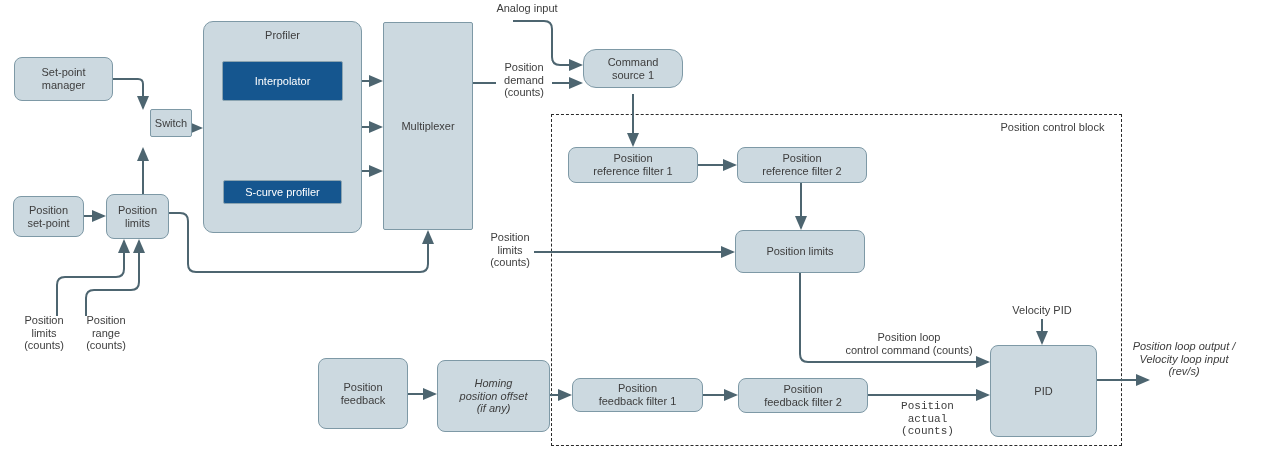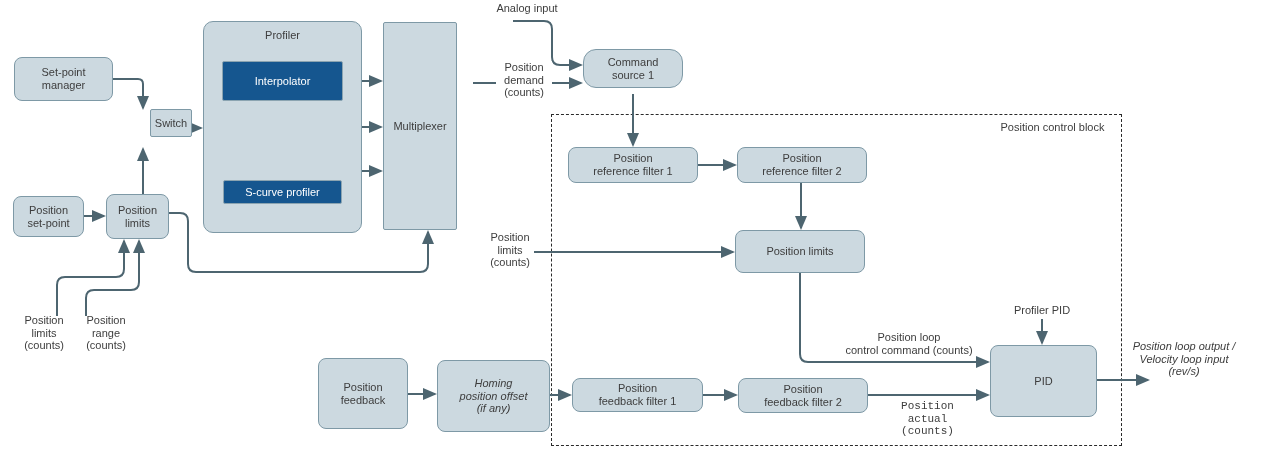--- a/index.html
+++ b/index.html
@@ -62,55 +62,55 @@
 
   <div class="blk" style="left:14px;top:57px;width:99px;height:44px;">Set-point
 manager</div>
   <div class="blk sq" style="left:122px;top:109px;width:42px;height:28px;margin-left:28px;">Switch</div>
   <div class="blk" style="left:13px;top:196px;width:71px;height:41px;">Position
 set-point</div>
   <div class="blk" style="left:106px;top:194px;width:63px;height:45px;">Position
 limits</div>
   <div class="blk dark" style="left:222px;top:61px;width:121px;height:40px;">Interpolator</div>
   <div class="blk dark" style="left:223px;top:180px;width:119px;height:24px;">S-curve profiler</div>
-  <div class="blk sq" style="left:383px;top:22px;width:74px;height:208px;">Multiplexer</div>
+  <div class="blk sq" style="left:383px;top:22px;width:90px;height:208px;">Multiplexer</div>
   <div class="blk sq" style="left:583px;top:49px;width:100px;height:39px;border-radius:13px;">Command
 source 1</div>
   <div class="blk" style="left:568px;top:147px;width:130px;height:36px;">Position
 reference filter 1</div>
   <div class="blk" style="left:737px;top:147px;width:130px;height:36px;">Position
 reference filter 2</div>
   <div class="blk" style="left:735px;top:230px;width:130px;height:43px;">Position limits</div>
   <div class="blk" style="left:318px;top:358px;width:90px;height:71px;">Position
 feedback</div>
   <div class="blk" style="left:437px;top:360px;width:113px;height:72px;font-style:italic;">Homing
 position offset
 (if any)</div>
   <div class="blk" style="left:572px;top:378px;width:131px;height:34px;">Position
 feedback filter 1</div>
   <div class="blk" style="left:738px;top:378px;width:130px;height:35px;">Position
 feedback filter 2</div>
-  <div class="blk" style="left:990px;top:345px;width:107px;height:72px;">PID</div>
+  <div class="blk" style="left:990px;top:345px;width:107px;height:92px;">PID</div>
 
   <div class="lbl" style="left:203px;top:29px;width:159px;">Profiler</div>
   <div class="lbl" style="left:488px;top:2px;width:78px;">Analog input</div>
   <div class="lbl bgwhite" style="left:496px;top:61px;width:56px;">Position
 demand
 (counts)</div>
   <div class="lbl" style="left:17px;top:314px;width:54px;">Position
 limits
 (counts)</div>
   <div class="lbl" style="left:78px;top:314px;width:56px;">Position
 range
 (counts)</div>
   <div class="lbl" style="left:481px;top:231px;width:58px;">Position
 limits
 (counts)</div>
   <div class="lbl" style="left:987px;top:121px;width:115px;margin-left:8px;">Position control block</div>
-  <div class="lbl" style="left:998px;top:304px;width:88px;">Profiler PID</div>
+  <div class="lbl" style="left:998px;top:304px;width:88px;">Velocity PID</div>
   <div class="lbl" style="left:845px;top:331px;width:128px;">Position loop
 control command (counts)</div>
   <div class="lbl" style="left:880px;top:400px;width:95px;font-family:Liberation Mono, monospace;">Position actual
 (counts)</div>
   <div class="lbl" style="left:1124px;top:340px;width:120px;font-style:italic;">Position loop output /
 Velocity loop input
 (rev/s)</div>
 
 </div>
 

